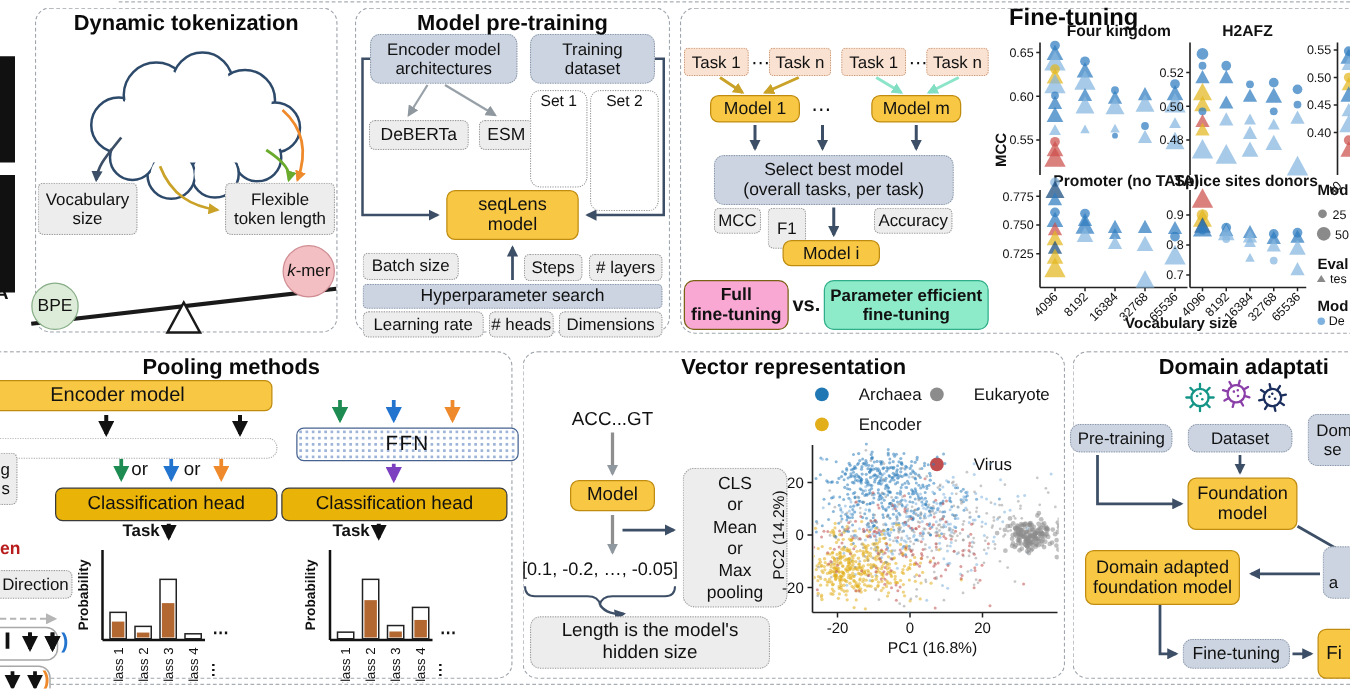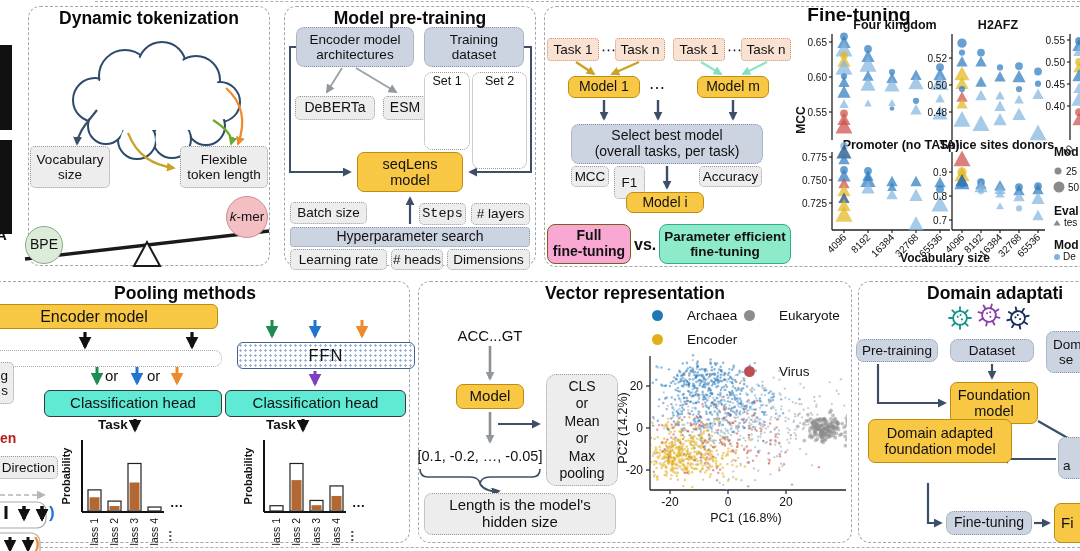--- a/index.html
+++ b/index.html
@@ -8,21 +8,21 @@
   .panel{position:absolute;border:1.6px dashed #a0a6ad;border-radius:12px;box-sizing:border-box;z-index:0;}
   .ptitle{position:absolute;font-weight:bold;font-size:17.5px;color:#0a0a0a;text-align:center;z-index:4;}
   .box{position:absolute;display:flex;flex-direction:column;align-items:center;justify-content:center;
        text-align:center;box-sizing:border-box;font-size:13.5px;line-height:1.12;z-index:3;}
   .grey{background:#ededed;border:1.4px dotted #9a9a9a;border-radius:5px;}
   .bluegrey{background:#ccd4e1;border:1.4px dotted #8a97a8;border-radius:8px;}
   .yellow{background:#f8c845;border:1.6px solid #c08c10;border-radius:7px;}
   .gold{background:#f9a8d4;border:1.6px solid #7a6114;border-radius:8px;}
   .mint{background:#8debc9;border:1.6px solid #2fae89;border-radius:8px;}
   .taskbox{background:#f9e2d2;border:1.3px dotted #cc9977;border-radius:4px;}
-  .clshead{background:#5eead4;border:1.5px solid #3a3a3a;border-radius:6px;font-size:15px;}
+  .clshead{background:#eab308;border:1.5px solid #3a3a3a;border-radius:6px;font-size:15px;}
   .setbox{background:#fff;border:1.3px dotted #9a9a9a;border-radius:8px;justify-content:flex-start;padding-top:1px;}
   .circlebox{border-radius:50%;}
   .seqtxt{position:absolute;font-weight:bold;font-size:13.5px;z-index:3;white-space:nowrap;}
   .plaintxt{position:absolute;z-index:3;white-space:nowrap;}
   .ffn{background:#fff;background-image:radial-gradient(#9db4d8 1px, transparent 1.2px);
        background-size:5px 5px;border:1.5px solid #46628f;border-radius:6px;font-size:16.5px;letter-spacing:1px;}
   .blackbar{position:absolute;background:#111;z-index:3;}
   .dashline{position:absolute;border-top:1.6px dashed #a8aeb5;z-index:0;}
   svg{font-family:"Liberation Sans",sans-serif;}
   .legend-item{position:absolute;display:flex;align-items:center;gap:24px;font-size:13.5px;z-index:3;}
@@ -257,21 +257,21 @@
   <div class="box grey" style="left:295px;top:96px;width:80px;height:24px;font-size:14px;">DeBERTa</div>
   <div class="box grey" style="left:383px;top:96px;width:44px;height:24px;font-size:14px;">ESM</div>
   <div class="box setbox" style="left:424px;top:72px;width:46px;height:78px;">
     <span style="font-size:12.5px;">Set 1</span>
   </div>
   <div class="box setbox" style="left:472px;top:72px;width:55px;height:97px;">
     <span style="font-size:12.5px;">Set 2</span>
   </div>
   <div class="box yellow" style="left:357px;top:152px;width:106px;height:40px;font-size:14.5px;padding:0 20px;">seqLens model</div>
   <div class="box grey" style="left:290px;top:202px;width:77px;height:22px;">Batch size</div>
-  <div class="box grey" style="left:419px;top:203px;width:47px;height:22px;font-family:Liberation Mono, monospace;">Steps</div>
+  <div class="box grey" style="left:419px;top:203px;width:47px;height:22px;">Steps</div>
   <div class="box grey" style="left:471px;top:203px;width:59px;height:22px;"># layers</div>
   <div class="box bluegrey" style="left:290px;top:227px;width:240px;height:20px;font-size:14px;border-radius:4px;">Hyperparameter search</div>
   <div class="box grey" style="left:290px;top:249px;width:97px;height:21px;">Learning rate</div>
   <div class="box grey" style="left:391px;top:249px;width:52px;height:21px;"># heads</div>
   <div class="box grey" style="left:447px;top:249px;width:83px;height:21px;">Dimensions</div>
 
   <div class="ptitle" style="left:784px;top:4px;width:150px;font-size:19px;">Fine-tuning</div>
   <div class="box taskbox" style="left:547px;top:38px;width:52px;height:23px;">Task 1</div>
   <div class="plaintxt" style="left:601px;top:41px;font-size:15px;">⋯</div>
   <div class="box taskbox" style="left:615px;top:38px;width:50px;height:23px;">Task n</div>
@@ -560,21 +560,21 @@
   </div>
   <div class="plaintxt" style="left:0px;top:430px;color:#b91c1c;font-weight:bold;font-size:14px;">en</div>
   <div class="box grey" style="left:-30px;top:456px;width:88px;height:23px;align-items:flex-end;padding-right:2px;">Direction</div>
   <div class="plaintxt" style="left:49px;top:503px;color:#2274cf;font-weight:bold;font-size:17px;">)</div>
   <div class="plaintxt" style="left:34px;top:534px;color:#ef8a2c;font-weight:bold;font-size:17px;">)</div>
 
   <div class="ptitle" style="left:500px;top:283px;width:270px;">Vector representation</div>
   <div class="plaintxt" style="left:440px;top:327px;width:100px;text-align:center;font-size:15px;">ACC...GT</div>
   <div class="box yellow" style="left:456px;top:384px;width:68px;height:25px;font-size:15px;">Model</div>
   <div class="plaintxt" style="left:414px;top:448px;width:132px;text-align:center;font-size:14.5px;">[0.1, -0.2, …, -0.05]</div>
-  <div class="box grey" id="pooling-options" style="left:546px;top:374px;width:72px;height:112px;font-size:14px;line-height:1.25;border-radius:10px;">
+  <div class="box grey" id="pooling-options" style="left:546px;top:374px;width:84px;height:112px;font-size:14px;line-height:1.25;border-radius:10px;">
       <span>CLS</span>
       <span>or</span>
       <span>Mean</span>
       <span>or</span>
       <span>Max</span>
       <span>pooling</span>
     </div>
   <div class="box grey" style="left:424px;top:493px;width:192px;height:42px;font-size:15px;border-radius:8px;">
     <span>Length is the model's</span>
     <span>hidden size</span>
@@ -2286,20 +2286,20 @@
   <div class="box bluegrey" style="left:950px;top:339px;width:84px;height:23px;">Dataset</div>
   <div class="box bluegrey" style="left:1046px;top:331px;width:58px;height:42px;align-items:flex-start;padding-left:6px;">
     <span>Dom</span>
     <span style="padding-left:6px;">se</span>
   </div>
   <div class="box yellow" style="left:950px;top:382px;width:88px;height:42px;font-size:14.5px;">
     <span>Foundation</span>
     <span>model</span>
   </div>
   <div class="box bluegrey" style="left:1058px;top:437px;width:46px;height:42px;align-items:flex-start;justify-content:flex-end;padding:3px 0 5px 4px;">a</div>
-  <div class="box yellow" style="left:868px;top:419px;width:144px;height:44px;font-size:14.5px;">
+  <div class="box yellow" style="left:868px;top:440px;width:124px;height:44px;font-size:14.5px;">
     <span>Domain adapted</span>
     <span>foundation model</span>
   </div>
   <div class="box bluegrey" style="left:946px;top:511px;width:86px;height:24px;font-size:14px;">Fine-tuning</div>
   <div class="box yellow" style="left:1054px;top:503px;width:50px;height:40px;align-items:flex-start;padding-left:6px;font-size:15px;">Fi</div>
 
 </div>
 
 </body></html>

